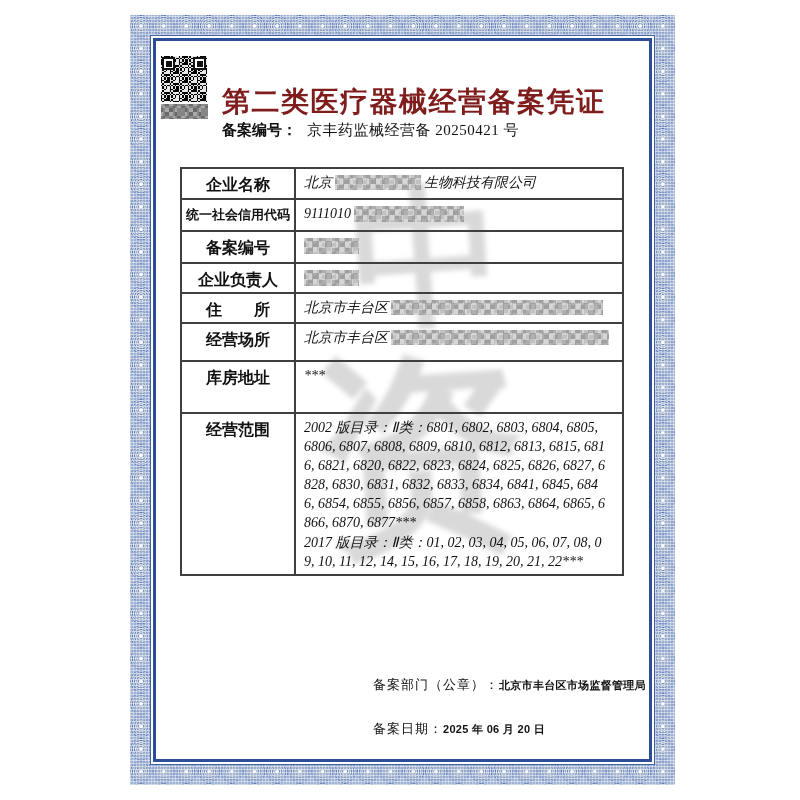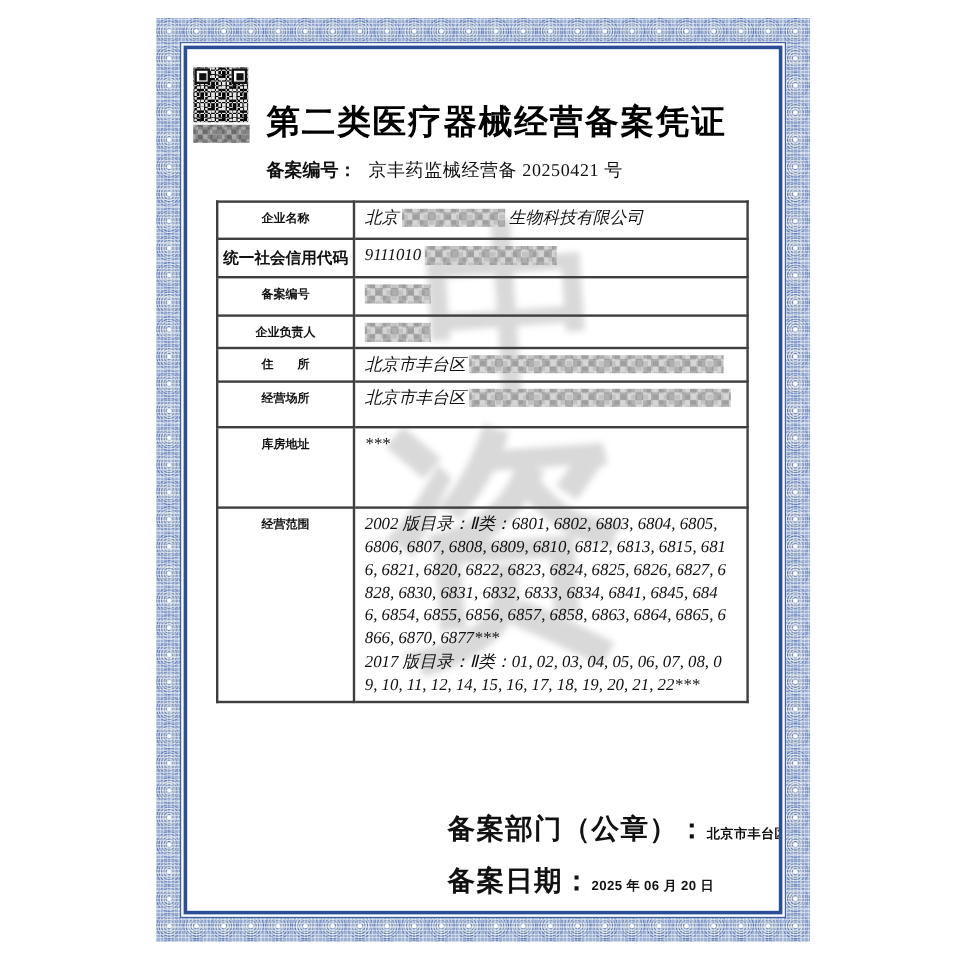--- a/index.html
+++ b/index.html
@@ -45,42 +45,42 @@
     background-blend-mode:multiply;}
   .mosaic-dark{filter:blur(.4px);
     background:
       repeating-conic-gradient(#9d9d9d 0% 25%, #c9c9c9 0% 50%) 0 0/8px 8px,
       repeating-conic-gradient(#ababab 0% 25%, #d6d6d6 0% 50%) 2px 2px/12px 12px;
     background-blend-mode:multiply;}
   .qr-sub{position:absolute;left:5px;top:63px;width:47px;height:15px;margin:0;display:block;}
 
   
   .title{position:absolute;left:66px;top:42px;font-family:"Liberation Serif",serif;
-         font-weight:700;font-size:28px;letter-spacing:1.5px;color:#000000;white-space:nowrap;}
-  .rec{position:absolute;left:66px;top:92px;white-space:nowrap;}
+         font-weight:700;font-size:28px;letter-spacing:1.5px;color:#7f1d1d;white-space:nowrap;}
+  .rec{position:absolute;left:66px;top:80px;white-space:nowrap;}
   .rec-label{font-weight:700;font-size:15px;}
   .rec-value{font-family:"Liberation Serif",serif;font-size:15px;margin-left:10px;letter-spacing:.5px;}
 
   
   table.cert-table{position:absolute;left:24px;top:126px;width:442px;border-collapse:collapse;
                    table-layout:fixed;}
   .cert-table td{border:2px solid #3f3f3f;box-sizing:border-box;}
-  td.lab{width:114px;font-weight:700;font-size:10px;text-align:center;vertical-align:top;
+  td.lab{width:114px;font-weight:700;font-size:16px;text-align:center;vertical-align:top;
          padding-top:6px;white-space:nowrap;}
   td.lab.small{font-size:13px;}
   td.val{font-family:"Liberation Serif",serif;font-size:14px;vertical-align:top;
          padding:4px 6px 2px 8px;word-break:break-all;line-height:1.36;font-style:italic;}
   tr.h31{height:31px;} tr.h32{height:32px;} tr.h35{height:24px;} tr.h28{height:28px;}
-  tr.h27{height:27px;} tr.h38{height:38px;margin-left:48px;} tr.h67{height:67px;} tr.h180{height:150px;}
+  tr.h27{height:27px;} tr.h38{height:38px;margin-left:48px;} tr.h67{height:52px;} tr.h180{height:150px;}
   .scope-line{margin:0 8px 1px 0;}
 
   
   .f-line{position:absolute;left:217px;white-space:nowrap;}
   .f-dept{top:634px;} .f-date{top:678px;}
-  .f-label{font-weight:700;font-size:23px;letter-spacing:1px;}
+  .f-label{font-weight:400;font-size:13px;letter-spacing:1px;}
   .f-small{font-weight:700;font-size:11px;letter-spacing:.3px;}
 </style>
 </head>
 <body>
 
 <div class="page">
   <div class="cert">
     <div class="frame-outer">
       <div class="frame-inner">
         <div class="content">

